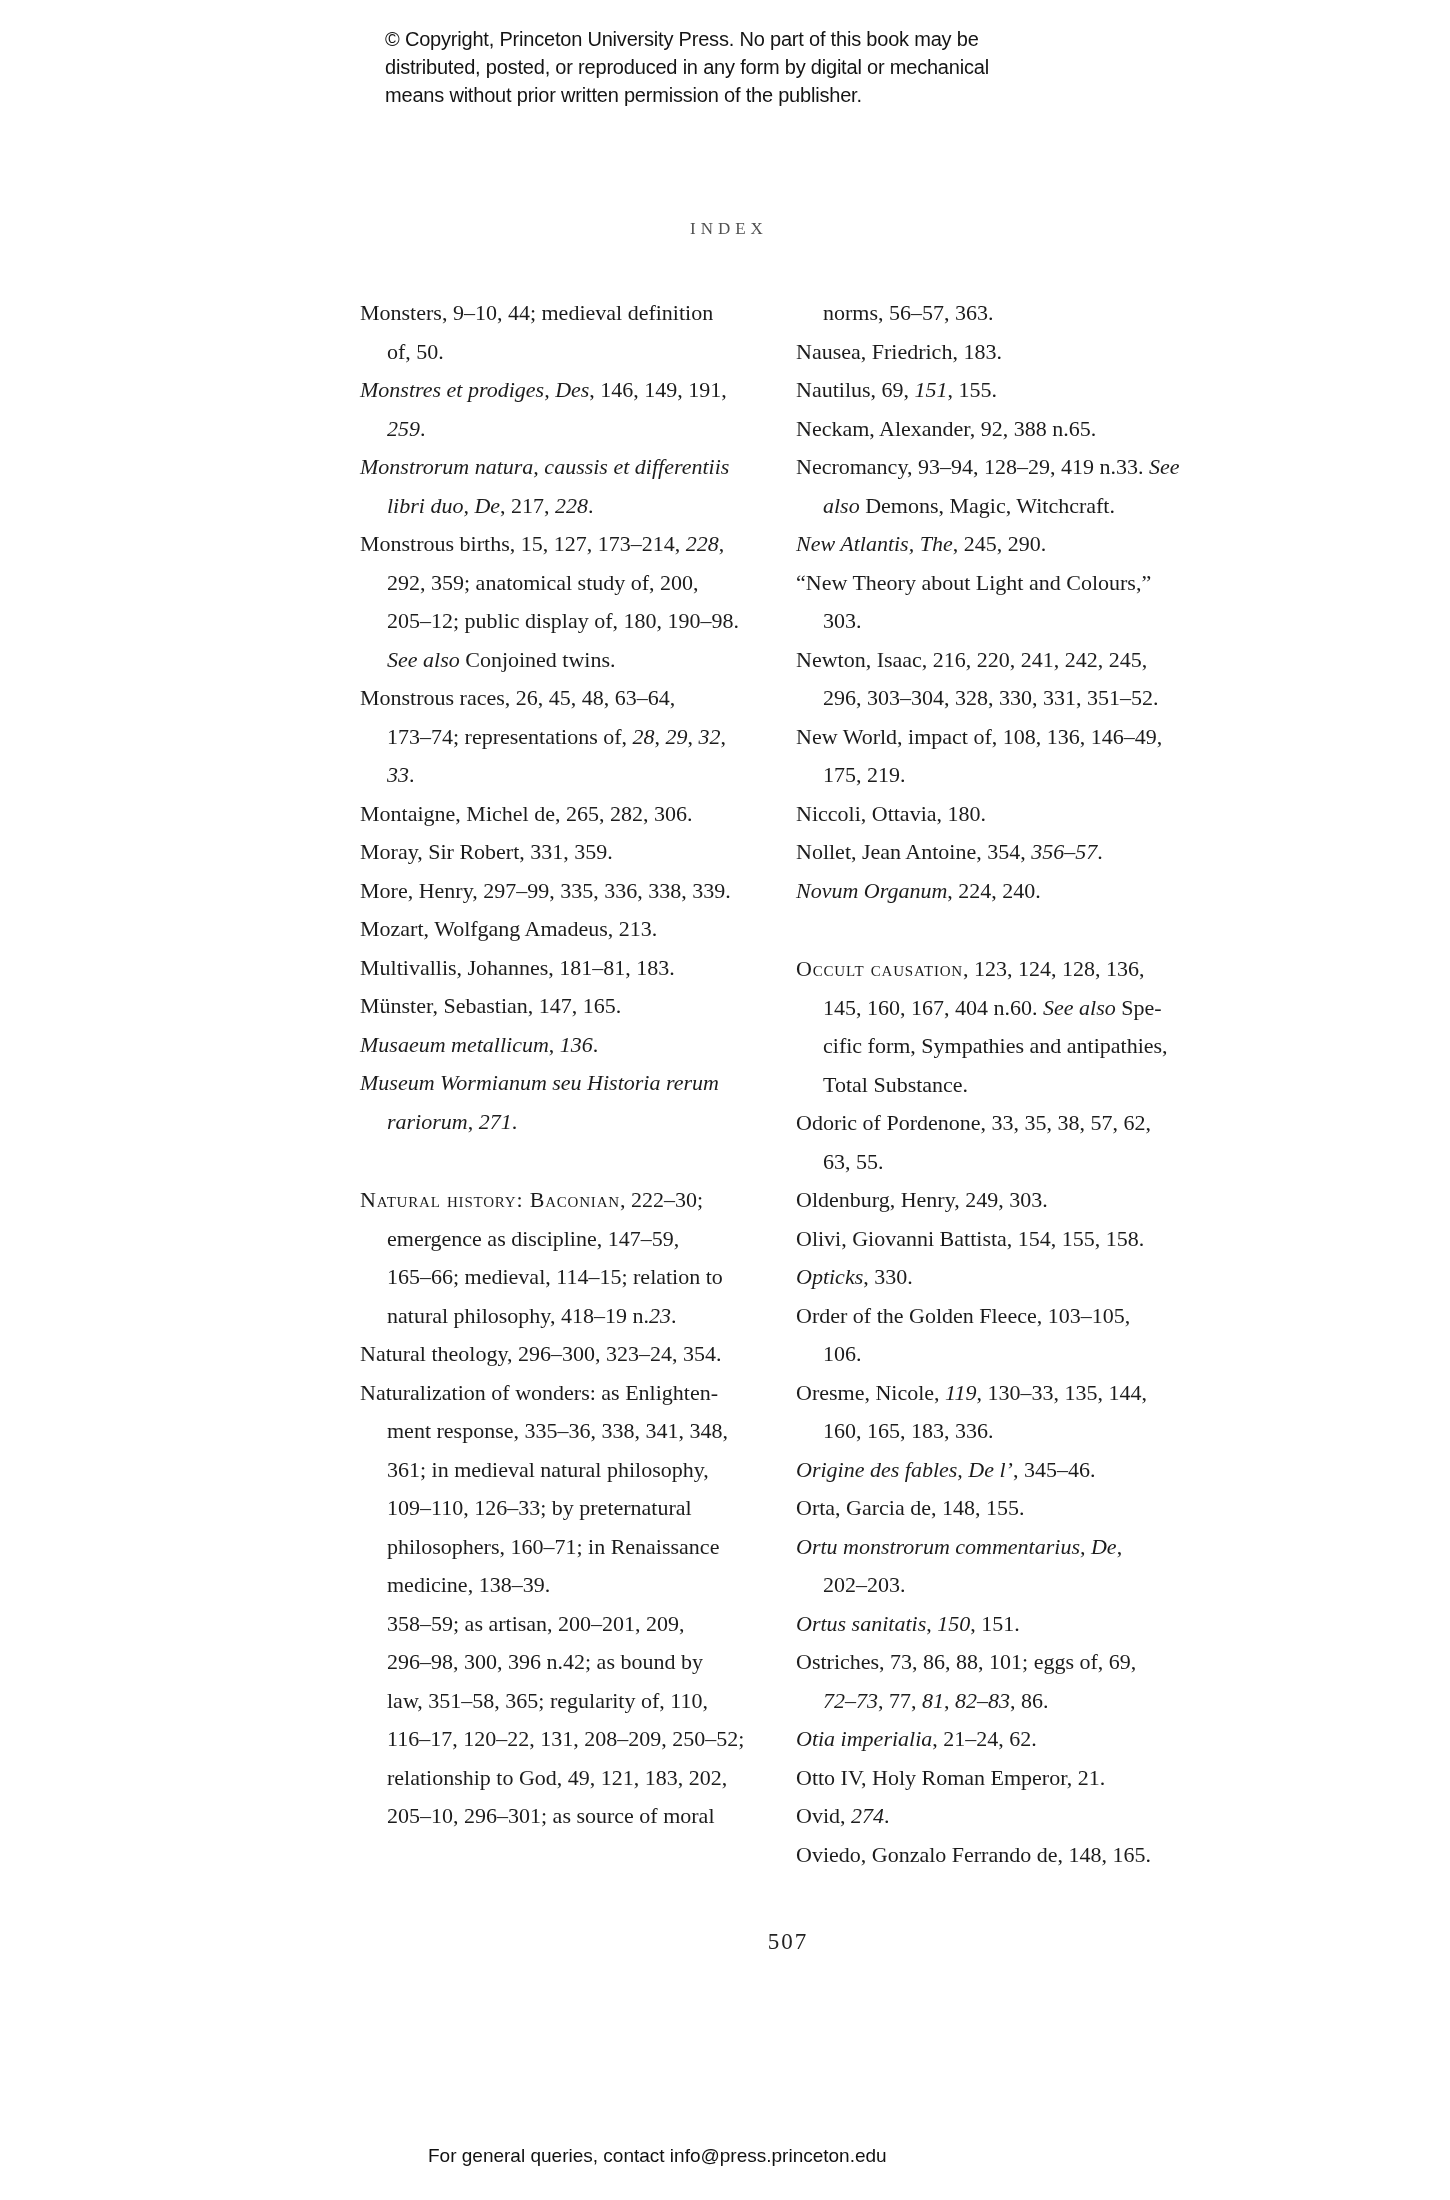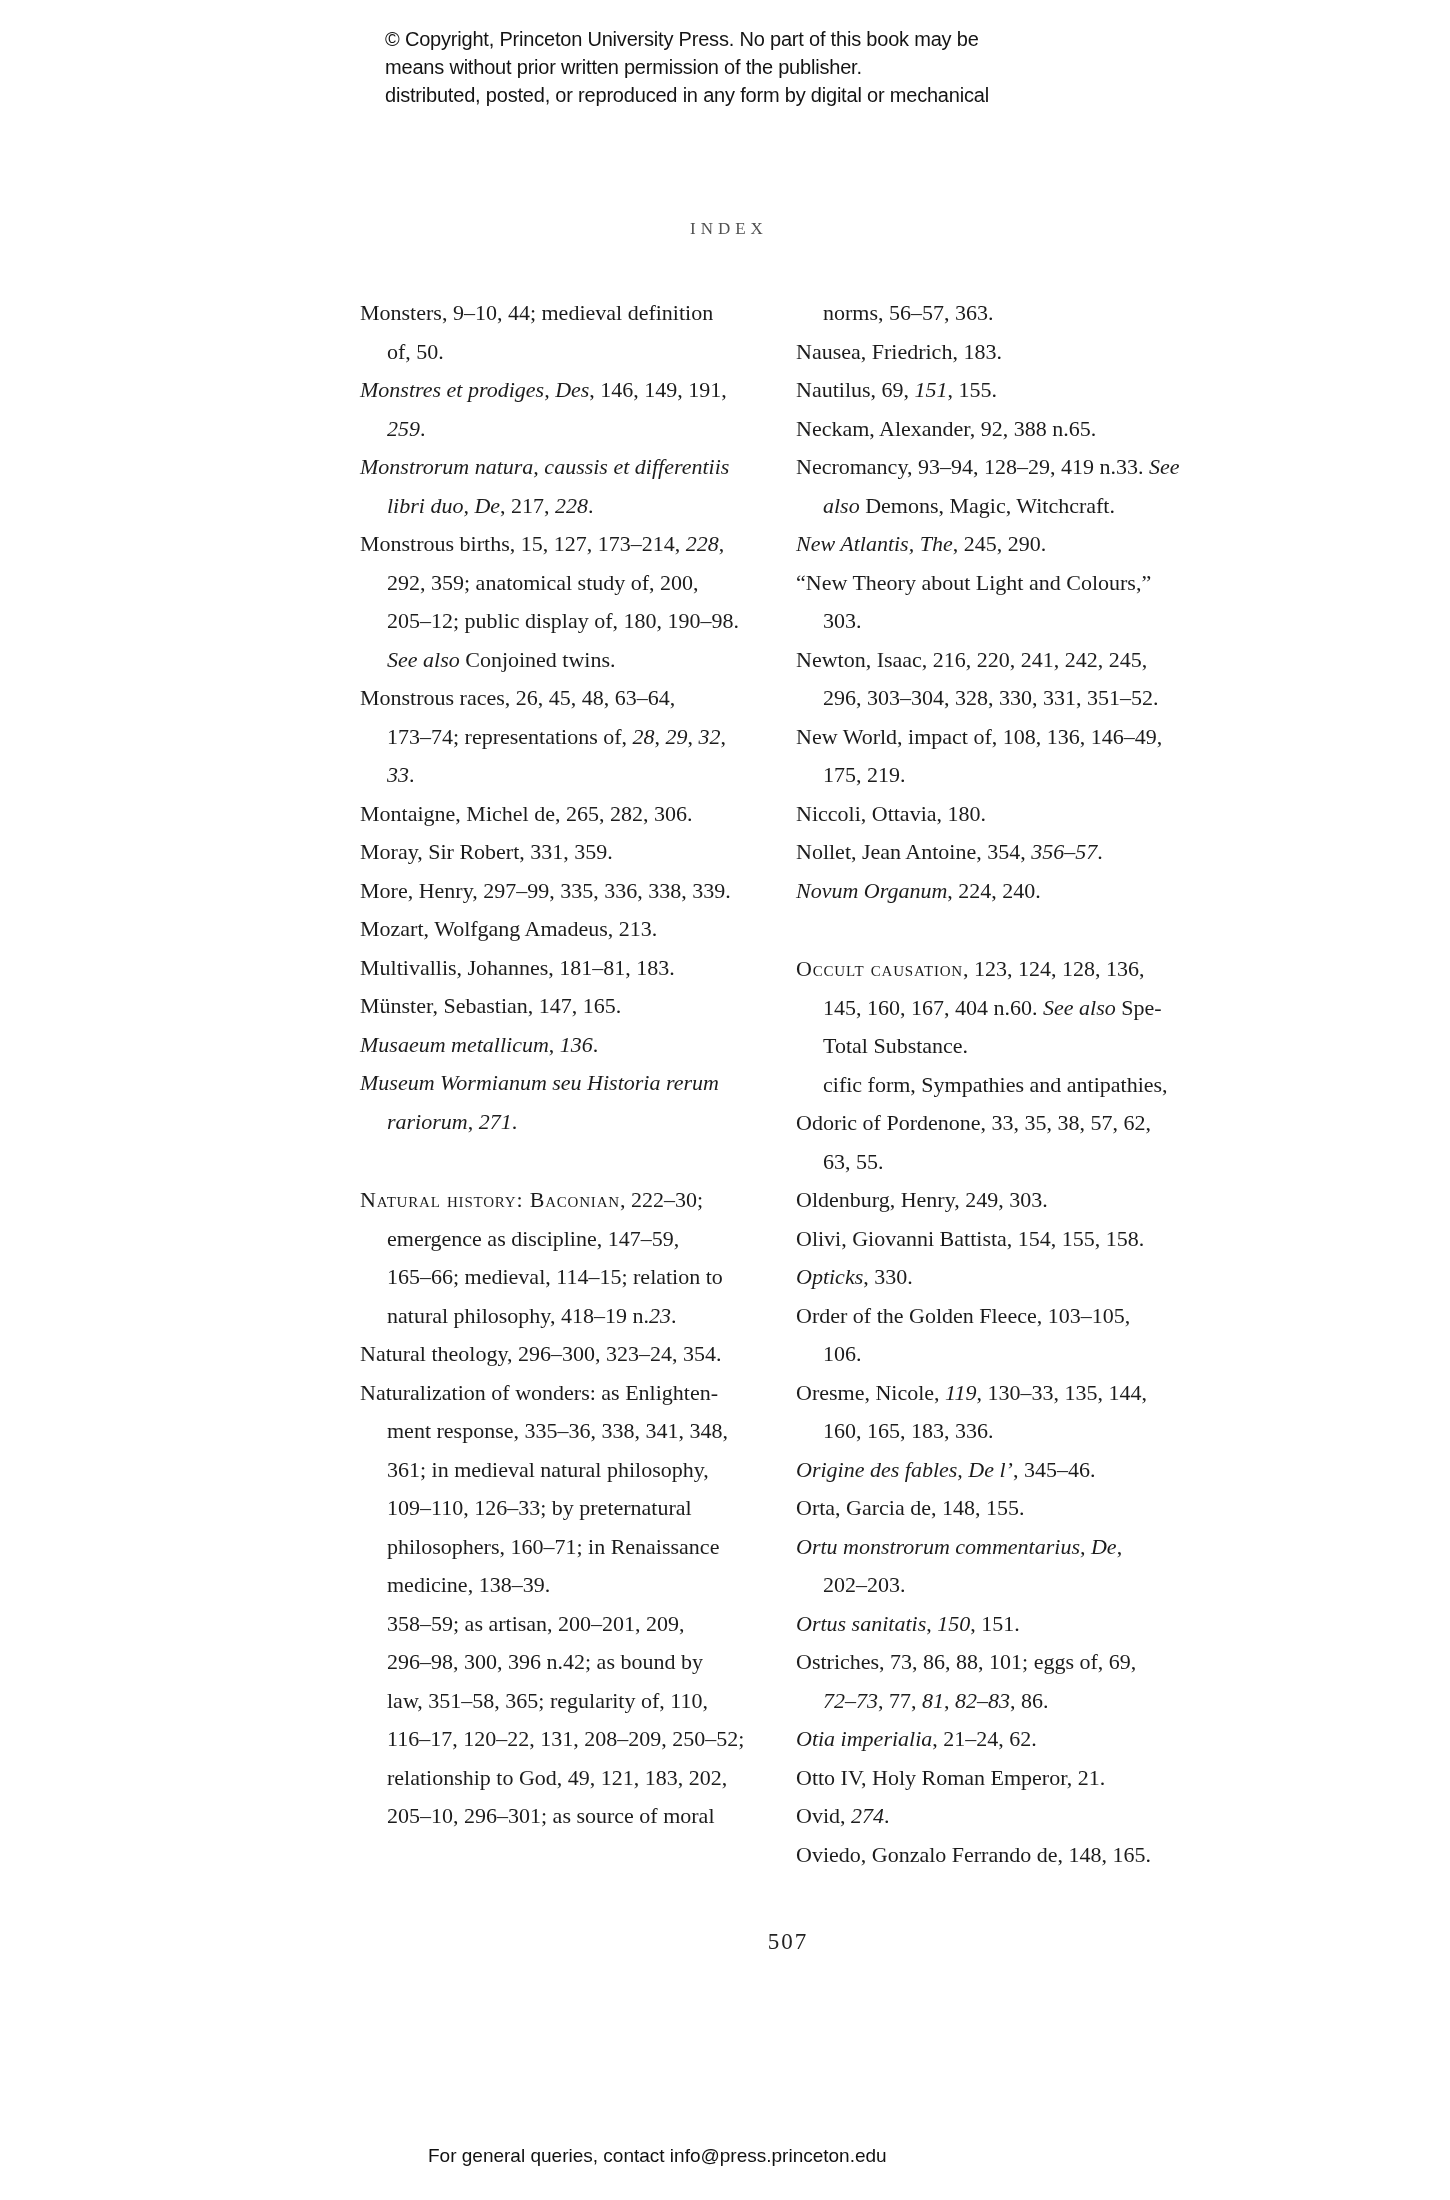--- a/index.html
+++ b/index.html
@@ -41,22 +41,22 @@
     position:absolute; left:428px; top:2145px;
     font-family:"Liberation Sans", sans-serif;
     font-size:19px; color:#101010;
   }
 </style>
 </head>
 <body>
 
 <div class="copyright">
   <div>© Copyright, Princeton University Press. No part of this book may be</div>
+  <div>distributed, posted, or reproduced in any form by digital or mechanical</div>
   <div>means without prior written permission of the publisher.</div>
-  <div>distributed, posted, or reproduced in any form by digital or mechanical</div>
 </div>
 
 <div class="index-heading">INDEX</div>
 
 <div class="col col-left" id="col0">
     <div class="entry">
       <div class="line"><span>Monsters, 9–10, 44; medieval definition</span></div>
       <div class="line rest"><span>of, 50.</span></div>
     </div>
     <div class="entry">
@@ -166,22 +166,22 @@
     </div>
     <div class="entry">
       <div class="line"><span>Nollet, Jean Antoine, 354, </span><span class="it">356–57</span><span>.</span></div>
     </div>
     <div class="entry">
       <div class="line"><span class="it">Novum Organum</span><span>, 224, 240.</span></div>
     </div>
     <div class="entry gap">
       <div class="line"><span class="sc">Occult causation</span><span>, 123, 124, 128, 136,</span></div>
       <div class="line rest"><span>145, 160, 167, 404 n.60. </span><span class="it">See also</span><span> Spe-</span></div>
+      <div class="line rest"><span>cific form, Sympathies and antipathies,</span></div>
       <div class="line rest"><span>Total Substance.</span></div>
-      <div class="line rest"><span>cific form, Sympathies and antipathies,</span></div>
     </div>
     <div class="entry">
       <div class="line"><span>Odoric of Pordenone, 33, 35, 38, 57, 62,</span></div>
       <div class="line rest"><span>63, 55.</span></div>
     </div>
     <div class="entry">
       <div class="line"><span>Oldenburg, Henry, 249, 303.</span></div>
     </div>
     <div class="entry">
       <div class="line"><span>Olivi, Giovanni Battista, 154, 155, 158.</span></div>

